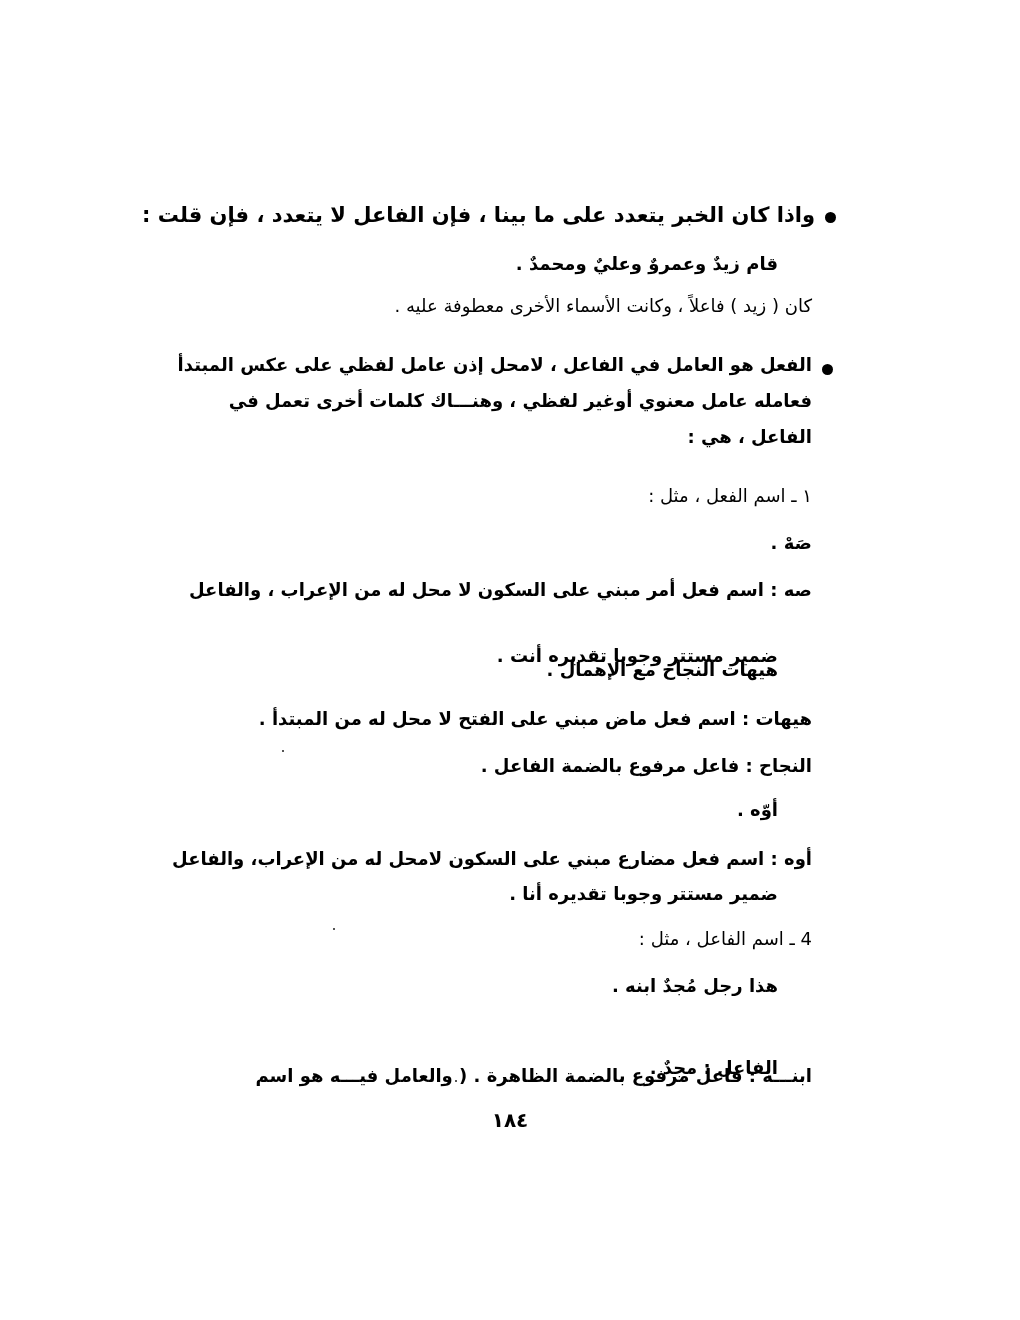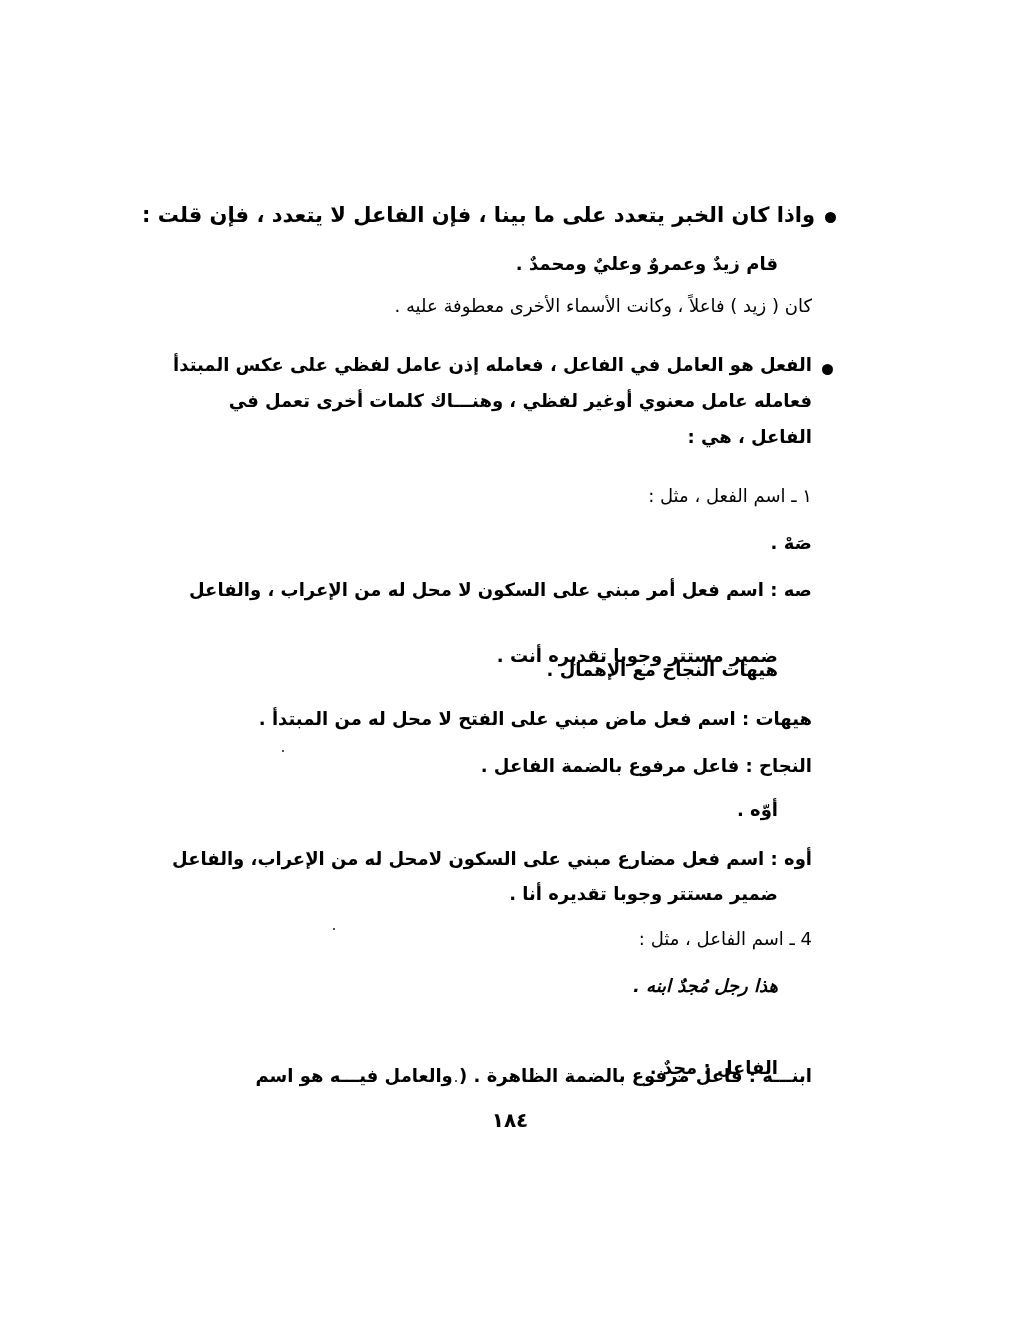--- a/index.html
+++ b/index.html
@@ -16,39 +16,39 @@
 <body>
 
 <div>
 
   <span class="bullet" style="left:825px; top:212px;"></span>
   <div class="line" style="right:205px; top:202px; font-size:21px;">واذا كان الخبر يتعدد على ما بينا ، فإن الفاعل لا يتعدد ، فإن قلت :</div>
   <div class="line" style="right:242px; top:251px;">قام زيدٌ وعمروٌ وعليٌ ومحمدٌ .</div>
   <div class="line" style="right:208px; top:293px; font-weight:normal;">كان ( زيد ) فاعلاً ، وكانت الأسماء الأخرى معطوفة عليه .</div>
 
   <span class="bullet" style="left:822px; top:364px;"></span>
-  <div class="line" style="right:208px; top:352px;">الفعل هو العامل في الفاعل ، فعامله إذن عامل لفظي على عكس المبتدأ</div>
+  <div class="line" style="right:208px; top:352px;">الفعل هو العامل في الفاعل ، لامحل إذن عامل لفظي على عكس المبتدأ</div>
   <div class="line" style="right:208px; top:388px;">فعامله عامل معنوي أوغير لفظي ، وهنـــاك كلمات أخرى تعمل في</div>
   <div class="line" style="right:208px; top:424px;">الفاعل ، هي :</div>
 
   <div class="line" style="right:208px; top:483px; font-weight:normal;">١ ـ اسم الفعل ، مثل :</div>
   <div class="line" style="right:208px; top:530px;">صَهْ .</div>
   <div class="line" style="right:208px; top:577px;">صه : اسم فعل أمر مبني على السكون لا محل له من الإعراب ، والفاعل</div>
   <div class="line" style="right:242px; top:643px;margin-left:44px;">ضمير مستتر وجوبا تقديره أنت .</div>
 
   <div class="line" style="right:242px; top:657px;">هيهات النجاح مع الإهمال .</div>
   <div class="line" style="right:208px; top:706px;">هيهات : اسم فعل ماض مبني على الفتح لا محل له من المبتدأ .</div>
   <div class="line" style="right:208px; top:753px;">النجاح : فاعل مرفوع بالضمة الفاعل .</div>
   <div class="line" style="right:242px; top:797px;">أوّه .</div>
 
   <div class="line" style="right:208px; top:846px;margin-left:36px;">أوه : اسم فعل مضارع مبني على السكون لامحل له من الإعراب، والفاعل</div>
   <div class="line" style="right:242px; top:881px;">ضمير مستتر وجوبا تقديره أنا .</div>
 
   <div class="line" style="right:208px; top:926px; font-weight:normal;">4 ـ اسم الفاعل ، مثل :</div>
-  <div class="line" style="right:242px; top:973px;font-style:italic;">هذا رجل مُجدٌ ابنه .</div>
+  <div class="line" style="right:242px; top:973px;">هذا رجل مُجدٌ ابنه .</div>
   <div class="line" style="right:208px; top:1020px;margin-top:43px;">ابنـــه : فاعل مرفوع بالضمة الظاهرة . ( والعامل فيـــه هو اسم</div>
   <div class="line" style="right:242px; top:1055px;">الفاعل : مجدٌ .</div>
 
   <div class="pagenum">١٨٤</div>
 
   <span class="speck" style="left:333px; top:928px;"></span>
   <span class="speck" style="left:455px; top:1080px;"></span>
   <span class="speck" style="left:282px; top:750px;"></span>
 </div>
 

